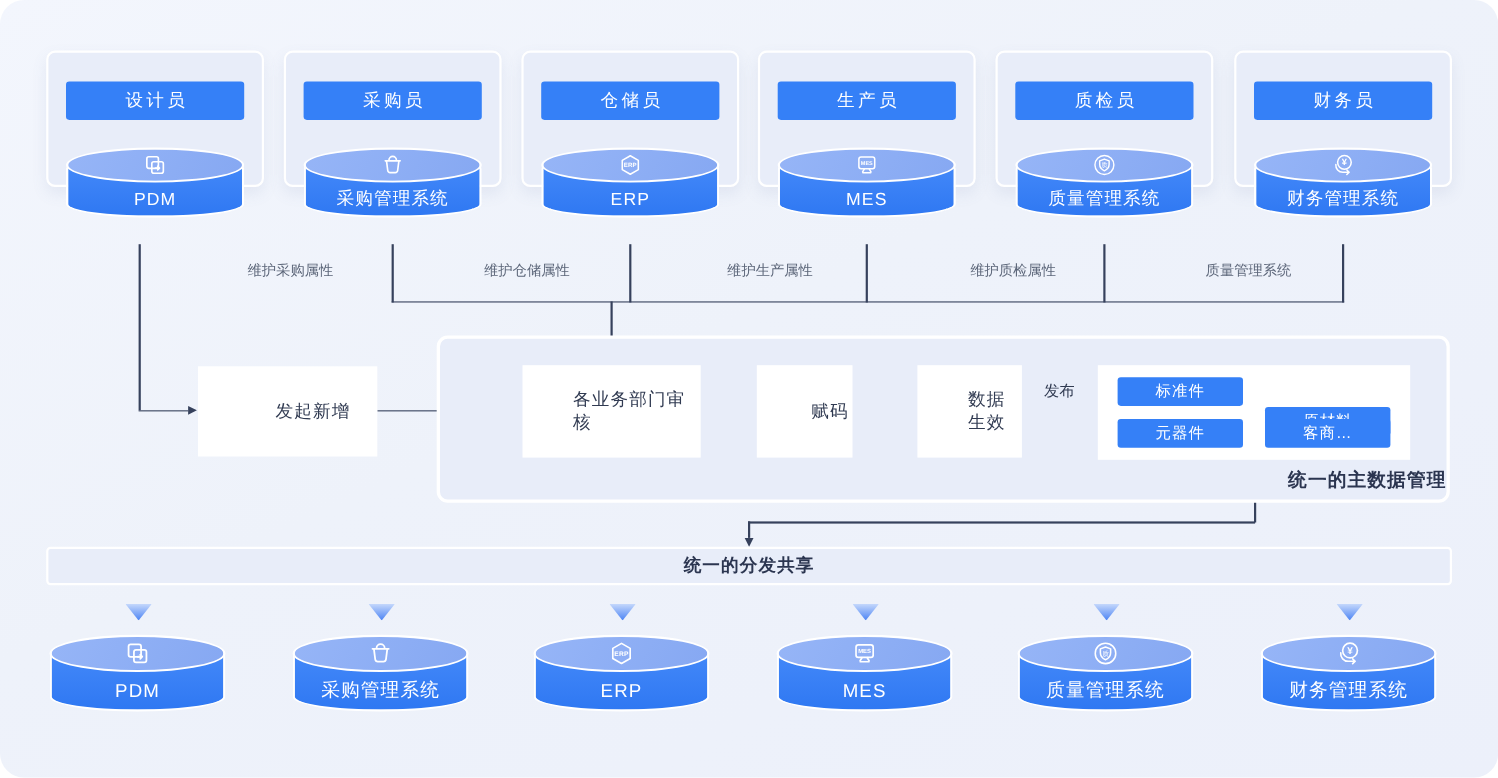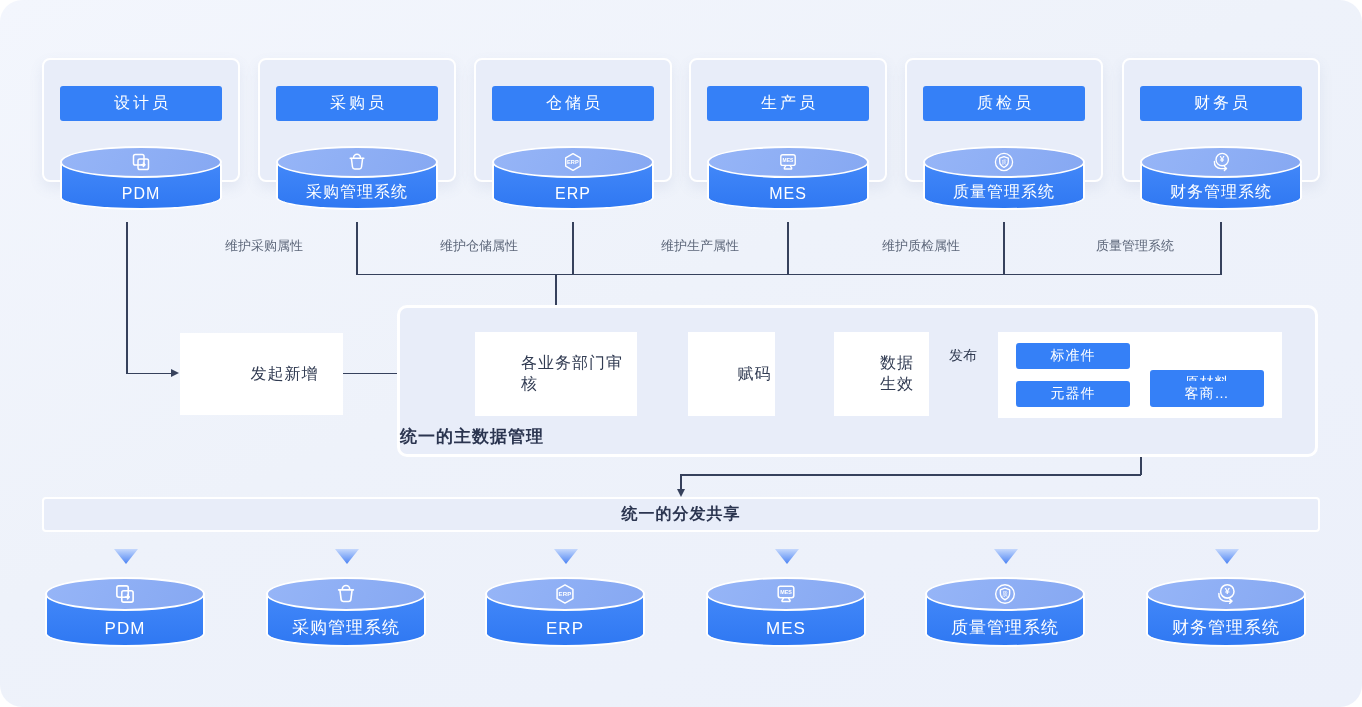--- a/index.html
+++ b/index.html
@@ -11,21 +11,21 @@
   }
   *{margin:0;padding:0;box-sizing:border-box;}
   body{background:#ffffff;font-family:"Liberation Sans","DejaVu Sans",sans-serif;}
   .stage{
     position:relative;width:1362px;height:707px;border-radius:22px;overflow:hidden;
     background:linear-gradient(155deg,#f3f6fd 0%,#eef2fa 45%,#ecf0fa 100%);
   }
 
   
   .card{
-    position:absolute;top:58px;width:198px;height:124px;
+    position:absolute;top:46px;width:198px;height:124px;
     background:var(--panel);border:2px solid #ffffff;border-radius:8px;
     box-shadow:0 6px 14px rgba(96,118,170,.10);
   }
   .role-btn{
     position:absolute;top:26px;left:16px;right:16px;height:35px;
     background:var(--blue);border-radius:3px;color:#fff;font-size:16px;
     display:flex;align-items:center;justify-content:center;letter-spacing:3px;padding-left:3px;
   }
   
   .cyl{position:absolute;}
@@ -62,21 +62,21 @@
   .ln{position:absolute;background:var(--line);}
   .ah-r{position:absolute;width:0;height:0;border-top:4.5px solid transparent;border-bottom:4.5px solid transparent;border-left:8px solid var(--line);}
   .ah-d{position:absolute;width:0;height:0;border-left:4.5px solid transparent;border-right:4.5px solid transparent;border-top:8px solid var(--line);}
 
   
   .container-box{
     position:absolute;left:397px;top:305px;width:921px;height:152px;
     background:var(--panel);border:3px solid #fff;border-radius:10px;
   }
   .container-title{
-    position:absolute;left:0;right:0;bottom:6px;text-align:left;
+    position:absolute;left:0;right:0;bottom:6px;text-align:right;
     font-size:17px;font-weight:bold;color:#2b3550;letter-spacing:1px;
   }
   .flow-box{
     position:absolute;background:#ffffff;display:flex;align-items:center;justify-content:center;
     color:var(--text-dark);font-size:16px;font-weight:500;letter-spacing:1px;padding-left:46px;
   }
   .publish{
     position:absolute;left:925px;top:347px;width:76px;text-align:center;
     color:var(--text-dark);font-size:14px;
   }

